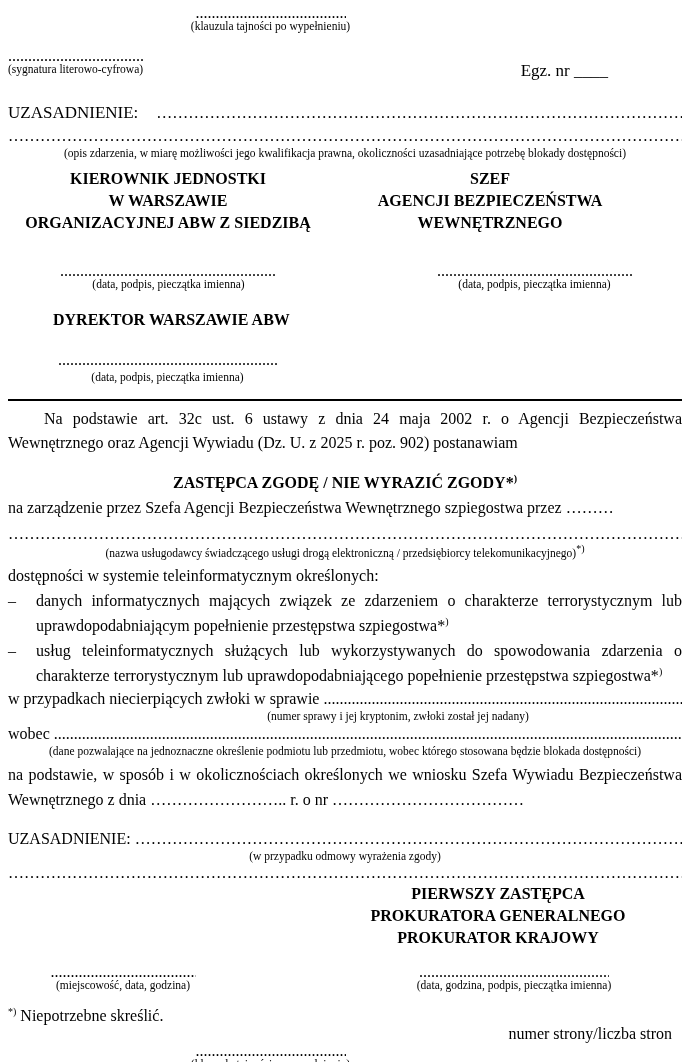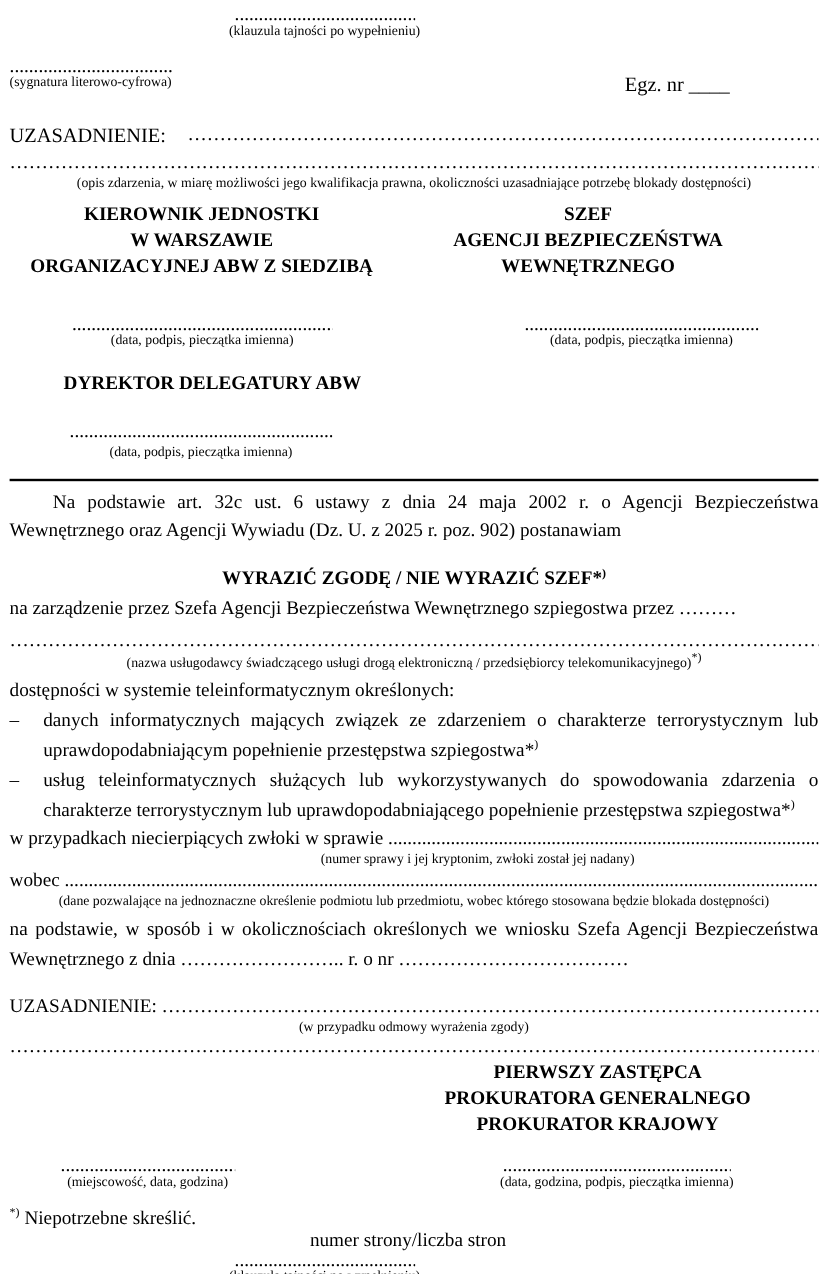--- a/index.html
+++ b/index.html
@@ -47,21 +47,21 @@
   .fill-line{display:flex;line-height:22px;}
   .fill-line .lbl{white-space:nowrap;margin-right:4px;}
   .case-cap{margin-left:240px;width:300px;text-align:center;}
   .request{text-align:justify;line-height:25px;margin-top:4px;}
   .sep{line-height:16px;height:16px;overflow:hidden;white-space:nowrap;margin-top:2px;}
   .prosecutor{width:300px;margin-left:340px;text-align:center;line-height:22px;margin-top:2px;}
   .sig-row2{display:flex;margin-top:16px;}
   .s2-left{width:150px;margin-left:40px;text-align:center;}
   .s2-right{width:240px;margin-left:196px;text-align:center;}
   .footnote{margin-top:14px;line-height:20px;}
-  .pagecount{text-align:center;margin-right:10px;line-height:16px;}
+  .pagecount{text-align:right;margin-right:10px;line-height:16px;}
   .bottom-class{margin-left:90px;width:345px;text-align:center;margin-top:2px;}
   .w150{width:150px;}.w137{width:137px;}.w217{width:217px;}.w195{width:195px;}
   .w219{width:219px;}.w145{width:145px;}.w190{width:190px;}
 </style>
 </head>
 <body>
 
 <div class="page">
 
   <div class="top-class">
@@ -101,32 +101,32 @@
     <div class="s-left">
       <div class="dots14"><span class="clip w217">........................................................................................................................................................................................................</span></div>
       <div class="cap">(data, podpis, pieczątka imienna)</div>
     </div>
     <div class="s-right">
       <div class="dots14"><span class="clip w195">........................................................................................................................................................................................................</span></div>
       <div class="cap">(data, podpis, pieczątka imienna)</div>
     </div>
   </div>
 
-  <div class="director b">DYREKTOR DELEGATURY ABW</div>
+  <div class="director b">DYREKTOR WARSZAWIE ABW</div>
   <div class="sig-dir">
     <div class="dots14"><span class="clip w219">........................................................................................................................................................................................................</span></div>
     <div class="cap">(data, podpis, pieczątka imienna)</div>
   </div>
 
   <hr class="rule">
 
   <p class="basis">Na podstawie art. 32c ust. 6 ustawy z dnia 24 maja 2002 r. o Agencji Bezpieczeństwa Wewnętrznego oraz Agencji Wywiadu (Dz. U. z 2025 r. poz. 902) postanawiam</p>
 
   <div class="verdict b">
-    <span>WYRAZIĆ ZGODĘ / NIE WYRAZIĆ SZEF*</span><sup>)</sup>
+    <span>ZASTĘPCA ZGODĘ / NIE WYRAZIĆ ZGODY*</span><sup>)</sup>
   </div>
 
   <div class="order">na zarządzenie przez Szefa Agencji Bezpieczeństwa Wewnętrznego szpiegostwa przez ………</div>
   <div class="dotline3">………………………………………………………………………………………………………………………………………………………………………………………………………………………………………………..</div>
   <div class="cap center-cap">
     <span>(nazwa usługodawcy świadczącego usługi drogą elektroniczną / przedsiębiorcy telekomunikacyjnego)</span><sup>*)</sup>
   </div>
 
   <div class="scope">dostępności w systemie teleinformatycznym określonych:</div>
   <div class="dash-item">
@@ -141,21 +141,21 @@
     <span class="dotfill">........................................................................................................................................................................................................</span>
   </div>
   <div class="cap case-cap">(numer sprawy i jej kryptonim, zwłoki został jej nadany)</div>
 
   <div class="fill-line">
     <span class="lbl">wobec</span>
     <span class="dotfill">........................................................................................................................................................................................................</span>
   </div>
   <div class="cap center-cap">(dane pozwalające na jednoznaczne określenie podmiotu lub przedmiotu, wobec którego stosowana będzie blokada dostępności)</div>
 
-  <p class="request">na podstawie, w sposób i w okolicznościach określonych we wniosku Szefa Agencji Bezpieczeństwa Wewnętrznego z dnia …………………….. r. o nr ………………………………</p>
+  <p class="request">na podstawie, w sposób i w okolicznościach określonych we wniosku Szefa Wywiadu Bezpieczeństwa Wewnętrznego z dnia …………………….. r. o nr ………………………………</p>
 
   <div class="fill-line">
     <span class="lbl">UZASADNIENIE:</span>
     <span class="dotfill">………………………………………………………………………………………………………………………………………………………………………………………………………………………………………………..</span>
   </div>
   <div class="cap center-cap">(w przypadku odmowy wyrażenia zgody)</div>
 
   <div class="sep">………………………………………………………………………………………………………………………………………………………………………………………………………………………………………………..</div>
 
   <div class="prosecutor b">

